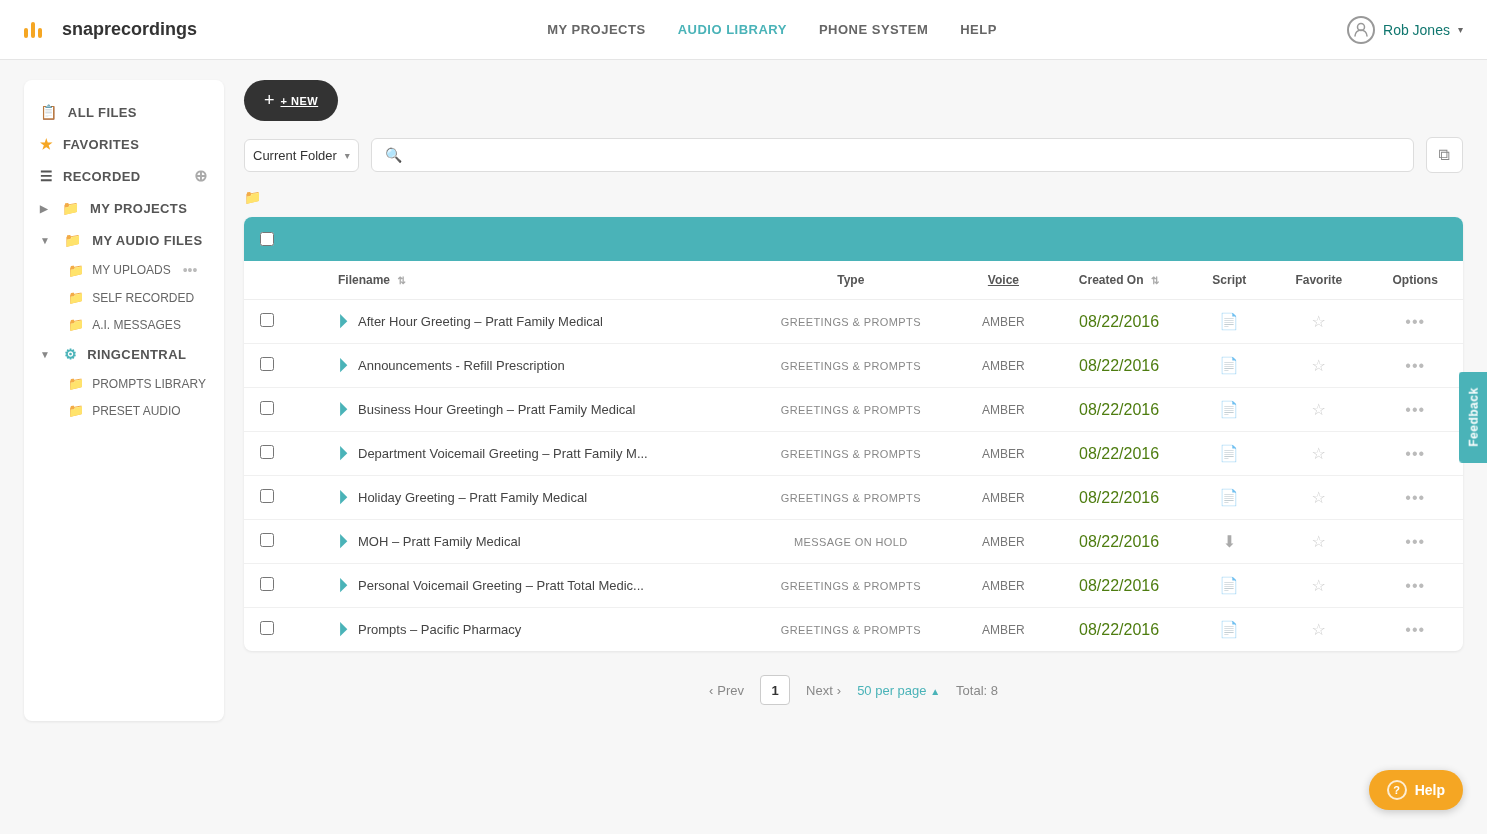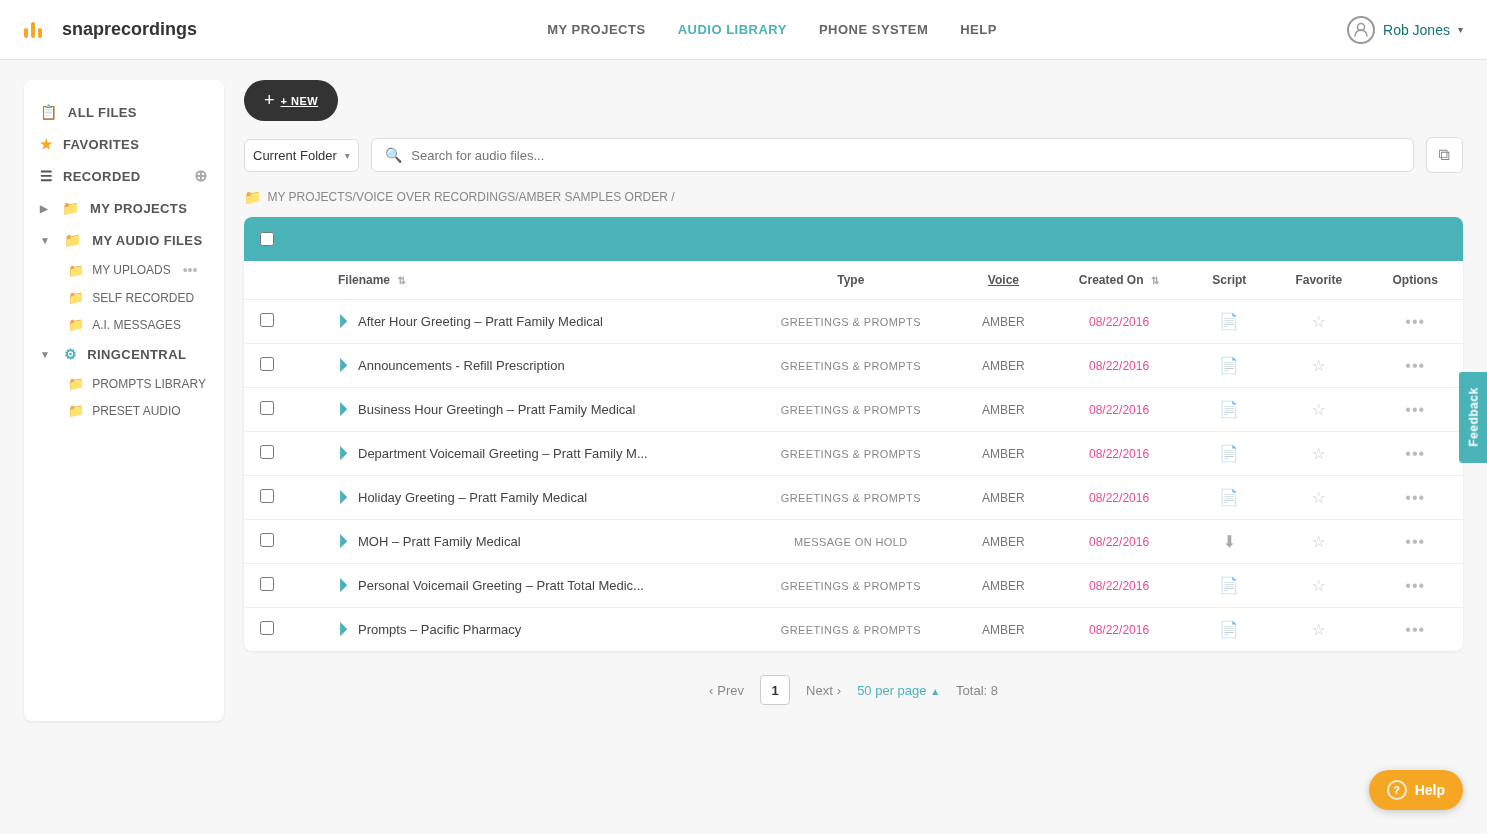--- a/index.html
+++ b/index.html
@@ -60,21 +60,21 @@
     .table th { padding: 12px 16px; text-align: left; font-size: 12px; font-weight: 600; color: #555; border-bottom: 1px solid #eee; background: #fff; white-space: nowrap; }
     .table th.sortable { cursor: pointer; }
     .sort-icon { font-size: 10px; color: #aaa; margin-left: 4px; }
     .table td { padding: 10px 16px; border-bottom: 1px solid #f0f0f0; vertical-align: middle; }
     .table tr:last-child td { border-bottom: none; }
     .checkbox { width: 14px; height: 14px; cursor: pointer; }
     .play-btn { color: #4ab3b8; font-size: 20px; cursor: pointer; vertical-align: middle; }
     .filename-cell { display: flex; align-items: center; gap: 10px; }
     .type-text { font-size: 11px; color: #888; letter-spacing: 0.4px; font-weight: 500; }
     .voice-text { font-size: 12px; color: #777; font-weight: 500; }
-    .date-text { font-size: 12px; color: #ec4899; }
+    .date-text { font-size: 16px; color: #4d7c0f; }
     .script-icon { color: #aaa; font-size: 16px; cursor: pointer; }
     .star-icon { color: #ccc; font-size: 16px; cursor: pointer; }
     .more-icon { color: #bbb; font-size: 16px; cursor: pointer; letter-spacing: 1px; }
     .col-check { width: 30px; }
     .col-arrow { width: 24px; }
 
     
     .pagination { display: flex; align-items: center; justify-content: center; gap: 16px; margin-top: 24px; padding-bottom: 16px; }
     .page-btn { border: none; background: transparent; cursor: pointer; color: #888; font-size: 13px; display: flex; align-items: center; gap: 4px; }
     .page-num { width: 30px; height: 30px; border: 1px solid #ccc; border-radius: 4px; display: flex; align-items: center; justify-content: center; font-size: 13px; font-weight: 600; color: #333; background: #fff; }
@@ -196,30 +196,28 @@
       </button>
     </div>
 
     <div class="toolbar">
       <div class="folder-select">
         <span>Current Folder</span>
         <span class="folder-select-arrow">▾</span>
       </div>
       <div class="search-box">
         <span class="search-icon">🔍</span>
-        <input type="text" placeholder="Search for audio files..." style="">
       </div>
       <div class="filter-btn">
         <span>⧉</span>
       </div>
     </div>
 
     <div class="breadcrumb">
       <span class="breadcrumb-folder">📁</span>
-      <span>MY PROJECTS/VOICE OVER RECORDINGS/AMBER SAMPLES ORDER /</span>
     </div>
 
     <div class="table-container">
       <div class="table-header-bar">
         <input type="checkbox" class="checkbox" style="margin-right: 8px;">
       </div>
       <table class="table">
         <thead>
           <tr>
             <th class="col-check"></th>

